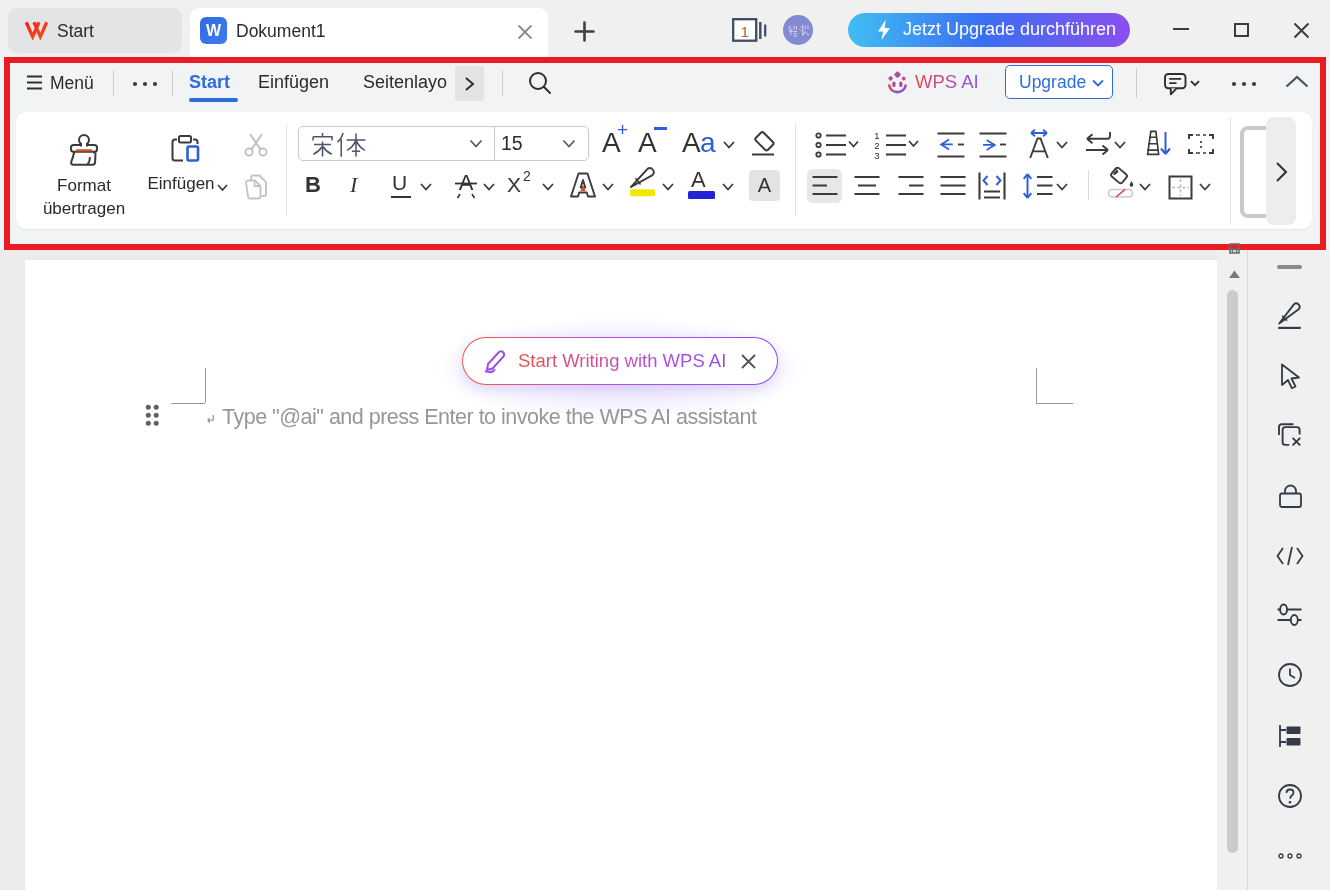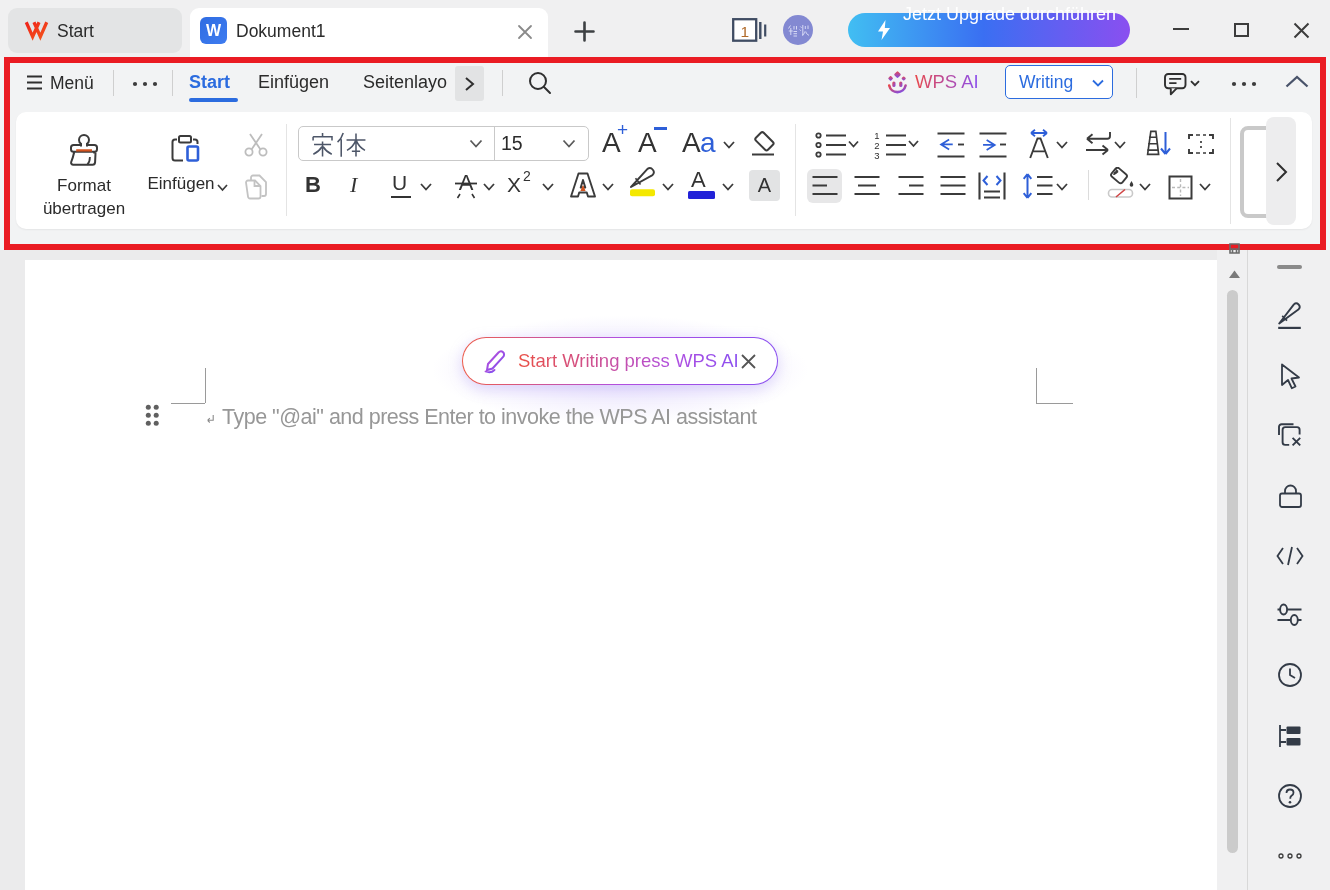--- a/index.html
+++ b/index.html
@@ -61,21 +61,21 @@
  </g>
 </svg>
 </div>
 
 <div class="abs" style="left:848px;top:13px;width:282px;height:34px;border-radius:17px;background:linear-gradient(90deg,#41bef2 0%,#3a6ff2 48%,#8a4ff0 100%);"></div>
 <div class="abs" style="left:872px;top:18px;">
 <svg width="24" height="24" viewBox="0 0 24 24">
       <path d="M13.5 2 L6 13.5 L11 13.5 L9.5 22 L18 10 L12.8 10 Z" fill="#fff"></path>
     </svg>
 </div>
-<div class="abs" style="left:903px;top:4px;font-size:18px;color:#ffffff;">Jetzt Upgrade durchführen</div>
+<div class="abs" style="left:903px;top:19px;font-size:18px;color:#ffffff;">Jetzt Upgrade durchführen</div>
 
 <div class="abs" style="left:1173px;top:28px;width:16px;height:2.4px;background:#3c3c3c;"></div>
 <div class="abs" style="left:1234px;top:23px;width:15px;height:14px;border:2.2px solid #3c3c3c;"></div>
 <div class="abs" style="left:1293px;top:22px;">
 <svg width="17" height="17" viewBox="0 0 17 17">
       <path d="M1.5 1.5 L15.5 15.5 M15.5 1.5 L1.5 15.5" stroke="#3c3c3c" stroke-width="2"></path>
     </svg>
 </div>
 
 <div class="abs" style="left:0;top:57px;width:1330px;height:193px;background:#f2f3f4;"></div>
@@ -129,21 +129,21 @@
   <g fill="url(#wag)">
     <rect x="9.9" y="2" width="5.2" height="5.2" rx="1.1" transform="rotate(45 12.5 4.6)"></rect>
     <rect x="3.7" y="6.5" width="3.8" height="3.8" rx="0.9" transform="rotate(45 5.6 8.4)"></rect>
     <rect x="17" y="6.8" width="3.4" height="3.4" rx="0.9" transform="rotate(45 18.7 8.5)"></rect>
   </g>
 </svg>
 </div>
 <div class="abs" style="left:915px;top:71px;font-size:18.5px;background:linear-gradient(90deg,#e8474b,#8a4ff0);-webkit-background-clip:text;background-clip:text;color:transparent;">WPS AI</div>
 
 <div class="abs" style="left:1005px;top:65px;width:108px;height:34px;border:1.6px solid #2c6cdf;border-radius:5px;background:#fff;"></div>
-<div class="abs" style="left:1019px;top:72px;font-size:17.5px;color:#2c6cdf;">Writing</div>
+<div class="abs" style="left:1019px;top:72px;font-size:17.5px;color:#2c6cdf;">Upgrade</div>
 <div class="abs" style="left:1091px;top:78px;">
 <svg width="14" height="10" viewBox="0 0 14 10">
       <path d="M2 2.5 L7 7.5 L12 2.5" stroke="#2c6cdf" stroke-width="1.8" fill="none"></path>
     </svg>
 </div>
 <div class="abs" style="left:1136px;top:68px;width:1px;height:30px;background:#cfcfcf;"></div>
 
 <div class="abs" style="left:1164px;top:73px;">
 <svg width="36" height="25" viewBox="0 0 36 25">
   <rect x="1" y="1" width="20.5" height="14.2" rx="3.2" fill="none" stroke="#2f2f2f" stroke-width="1.9"></rect>
@@ -505,21 +505,21 @@
   <defs>
         <linearGradient id="peng" x1="0" y1="0" x2="1" y2="1">
           <stop offset="0" stop-color="#c14fd8"></stop>
           <stop offset="1" stop-color="#7a4ff0"></stop>
         </linearGradient>
       </defs>
   <path d="M6 16 L 16.5 4.5 c 1.3 -1.4 3.3 -1.5 4.6 -0.3 c 1.3 1.2 1.3 3.3 0 4.7 L 10.5 20.5 L 5 22 Z" fill="none" stroke="url(#peng)" stroke-width="2"></path>
   <path d="M3.5 23.5 c 4 1.5 7 0.5 9 -1.5" fill="none" stroke="url(#peng)" stroke-width="1.8" stroke-linecap="round"></path>
 </svg>
 </div>
-<div class="abs" style="left:518px;top:350px;font-size:18.5px;background:linear-gradient(90deg,#ea4f44,#b14fe0 70%,#8a4ff0);-webkit-background-clip:text;background-clip:text;color:transparent;">Start Writing press WPS AI</div>
+<div class="abs" style="left:518px;top:350px;font-size:18.5px;background:linear-gradient(90deg,#ea4f44,#b14fe0 70%,#8a4ff0);-webkit-background-clip:text;background-clip:text;color:transparent;">Start Writing with WPS AI</div>
 <div class="abs" style="left:739px;top:352px;">
 <svg width="19" height="19" viewBox="0 0 19 19">
       <path d="M3 3 L16 16 M16 3 L3 16" stroke="#555" stroke-width="1.8"></path>
     </svg>
 </div>
 
 <div class="abs" style="left:145px;top:404px;">
 <svg width="16" height="24" viewBox="0 0 16 24">
   <g fill="#606060">
    <circle cx="3.3" cy="3.2" r="2.5"></circle>

